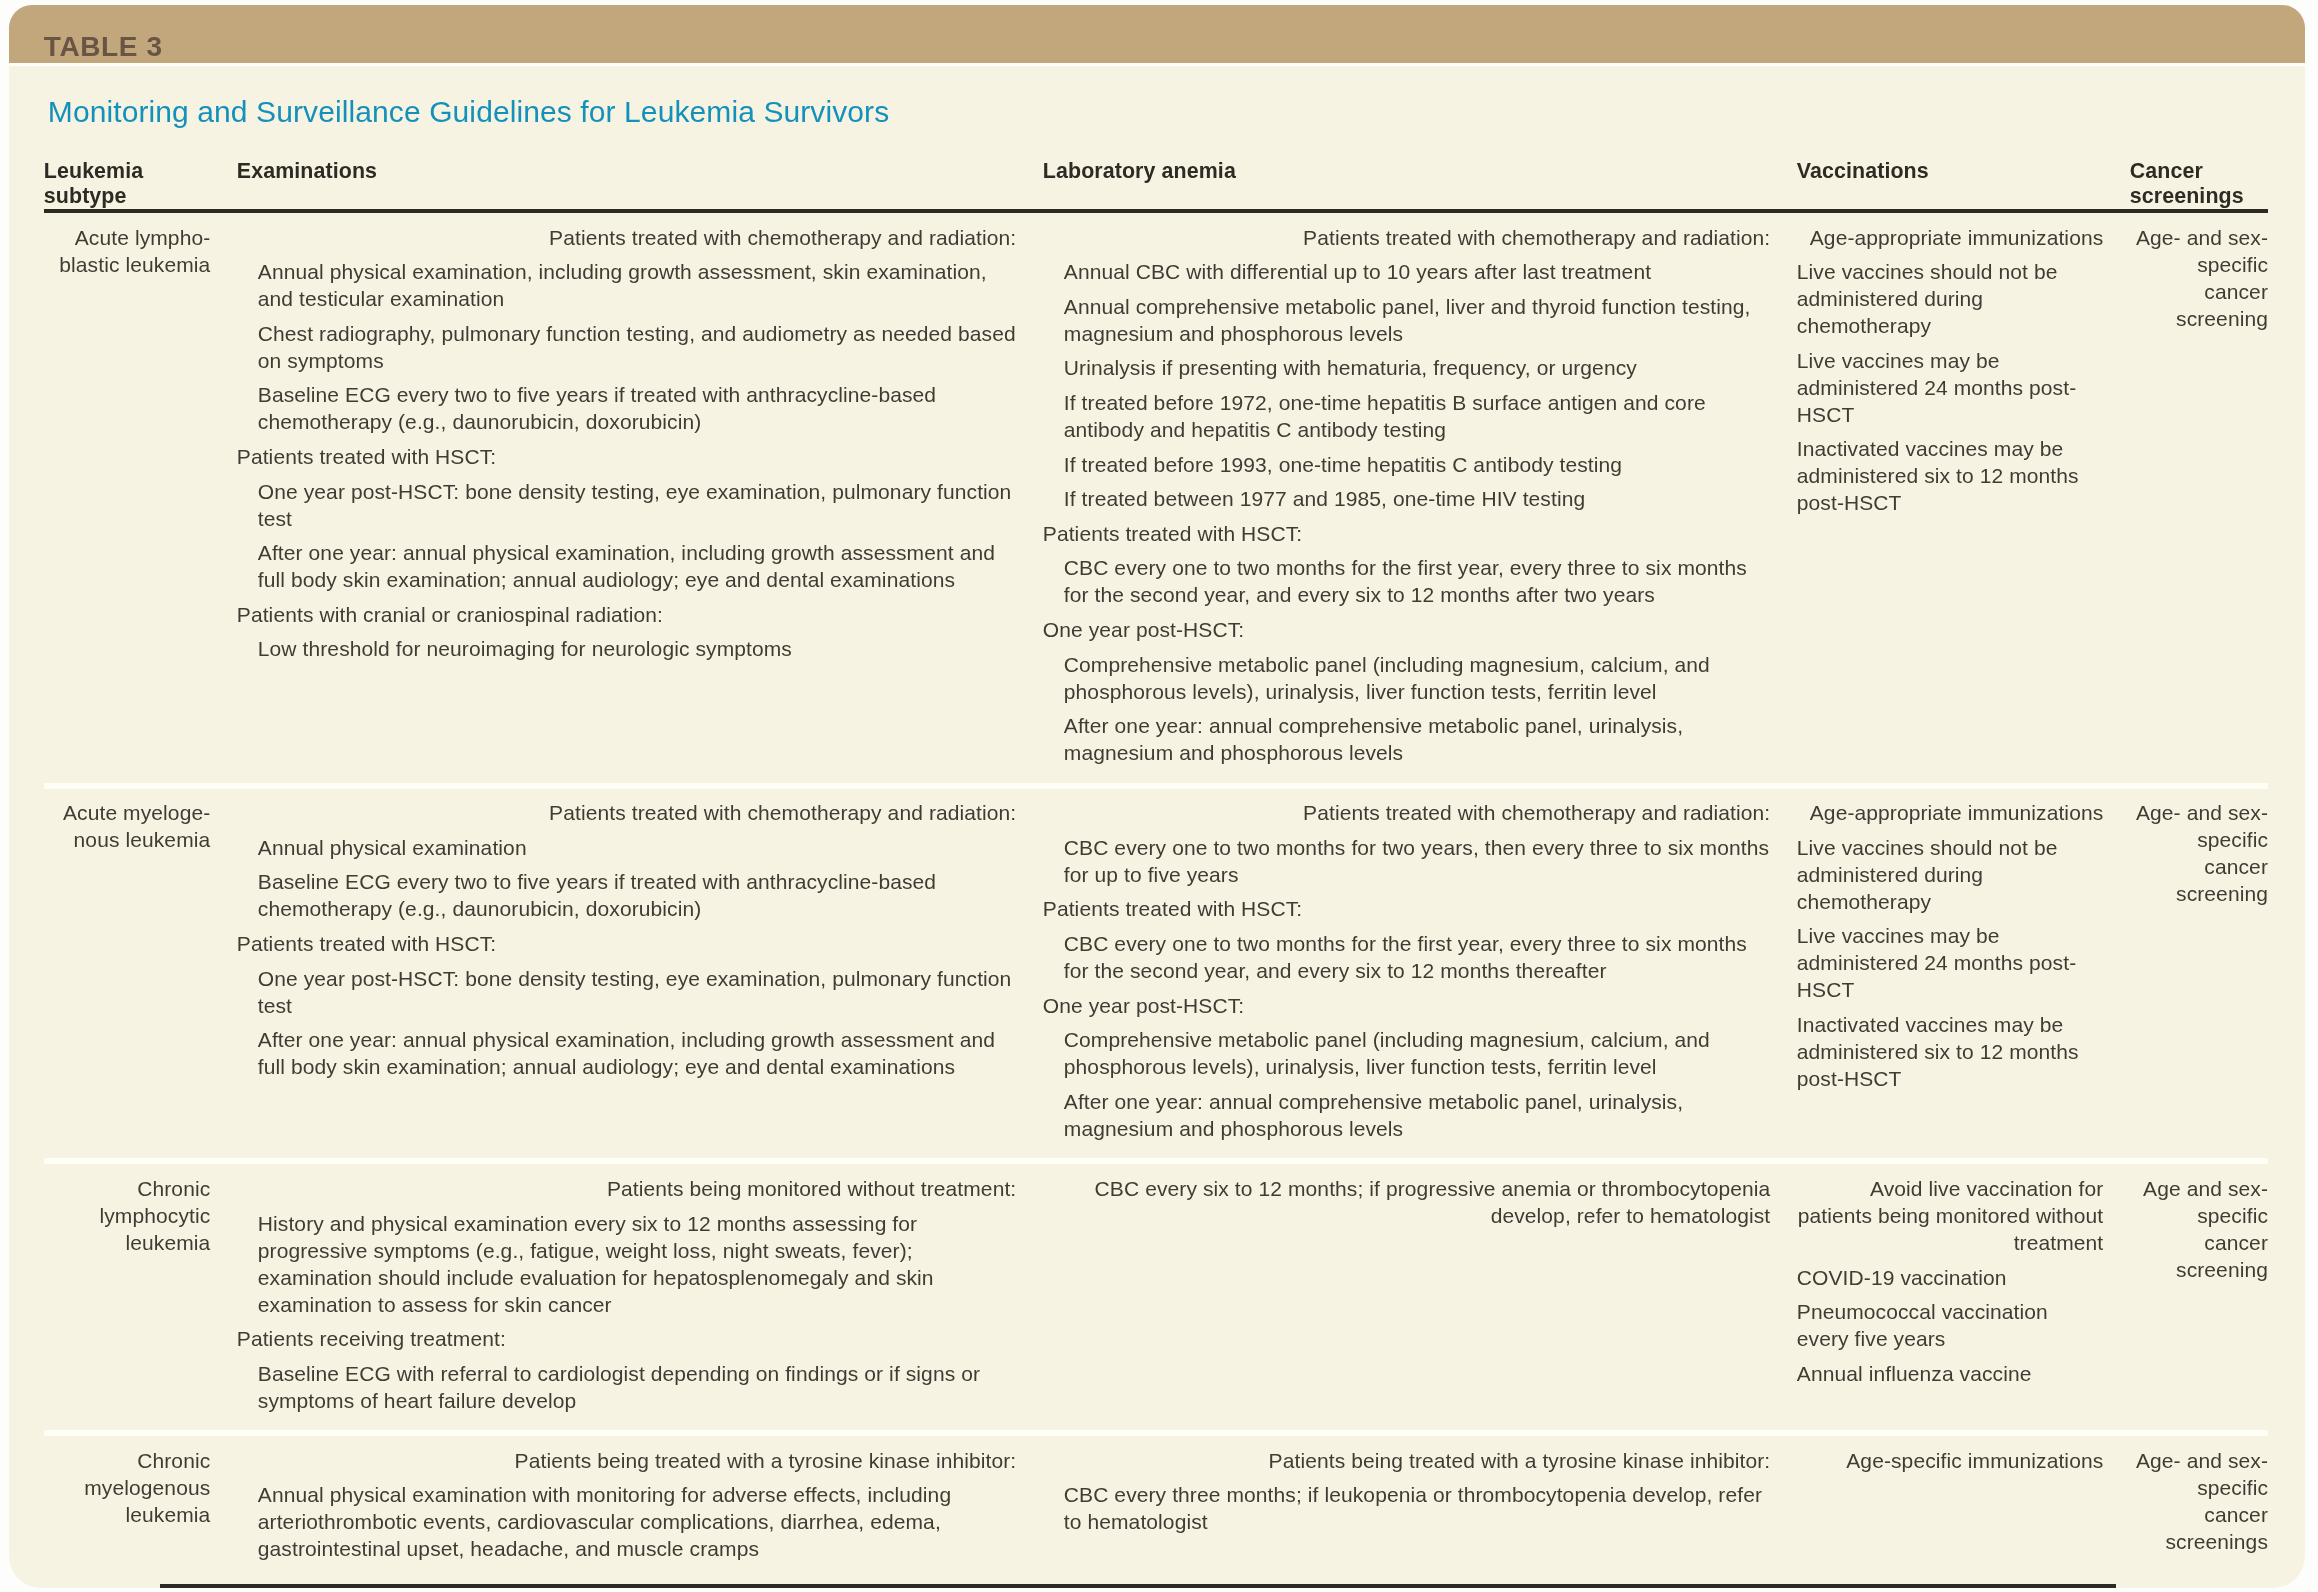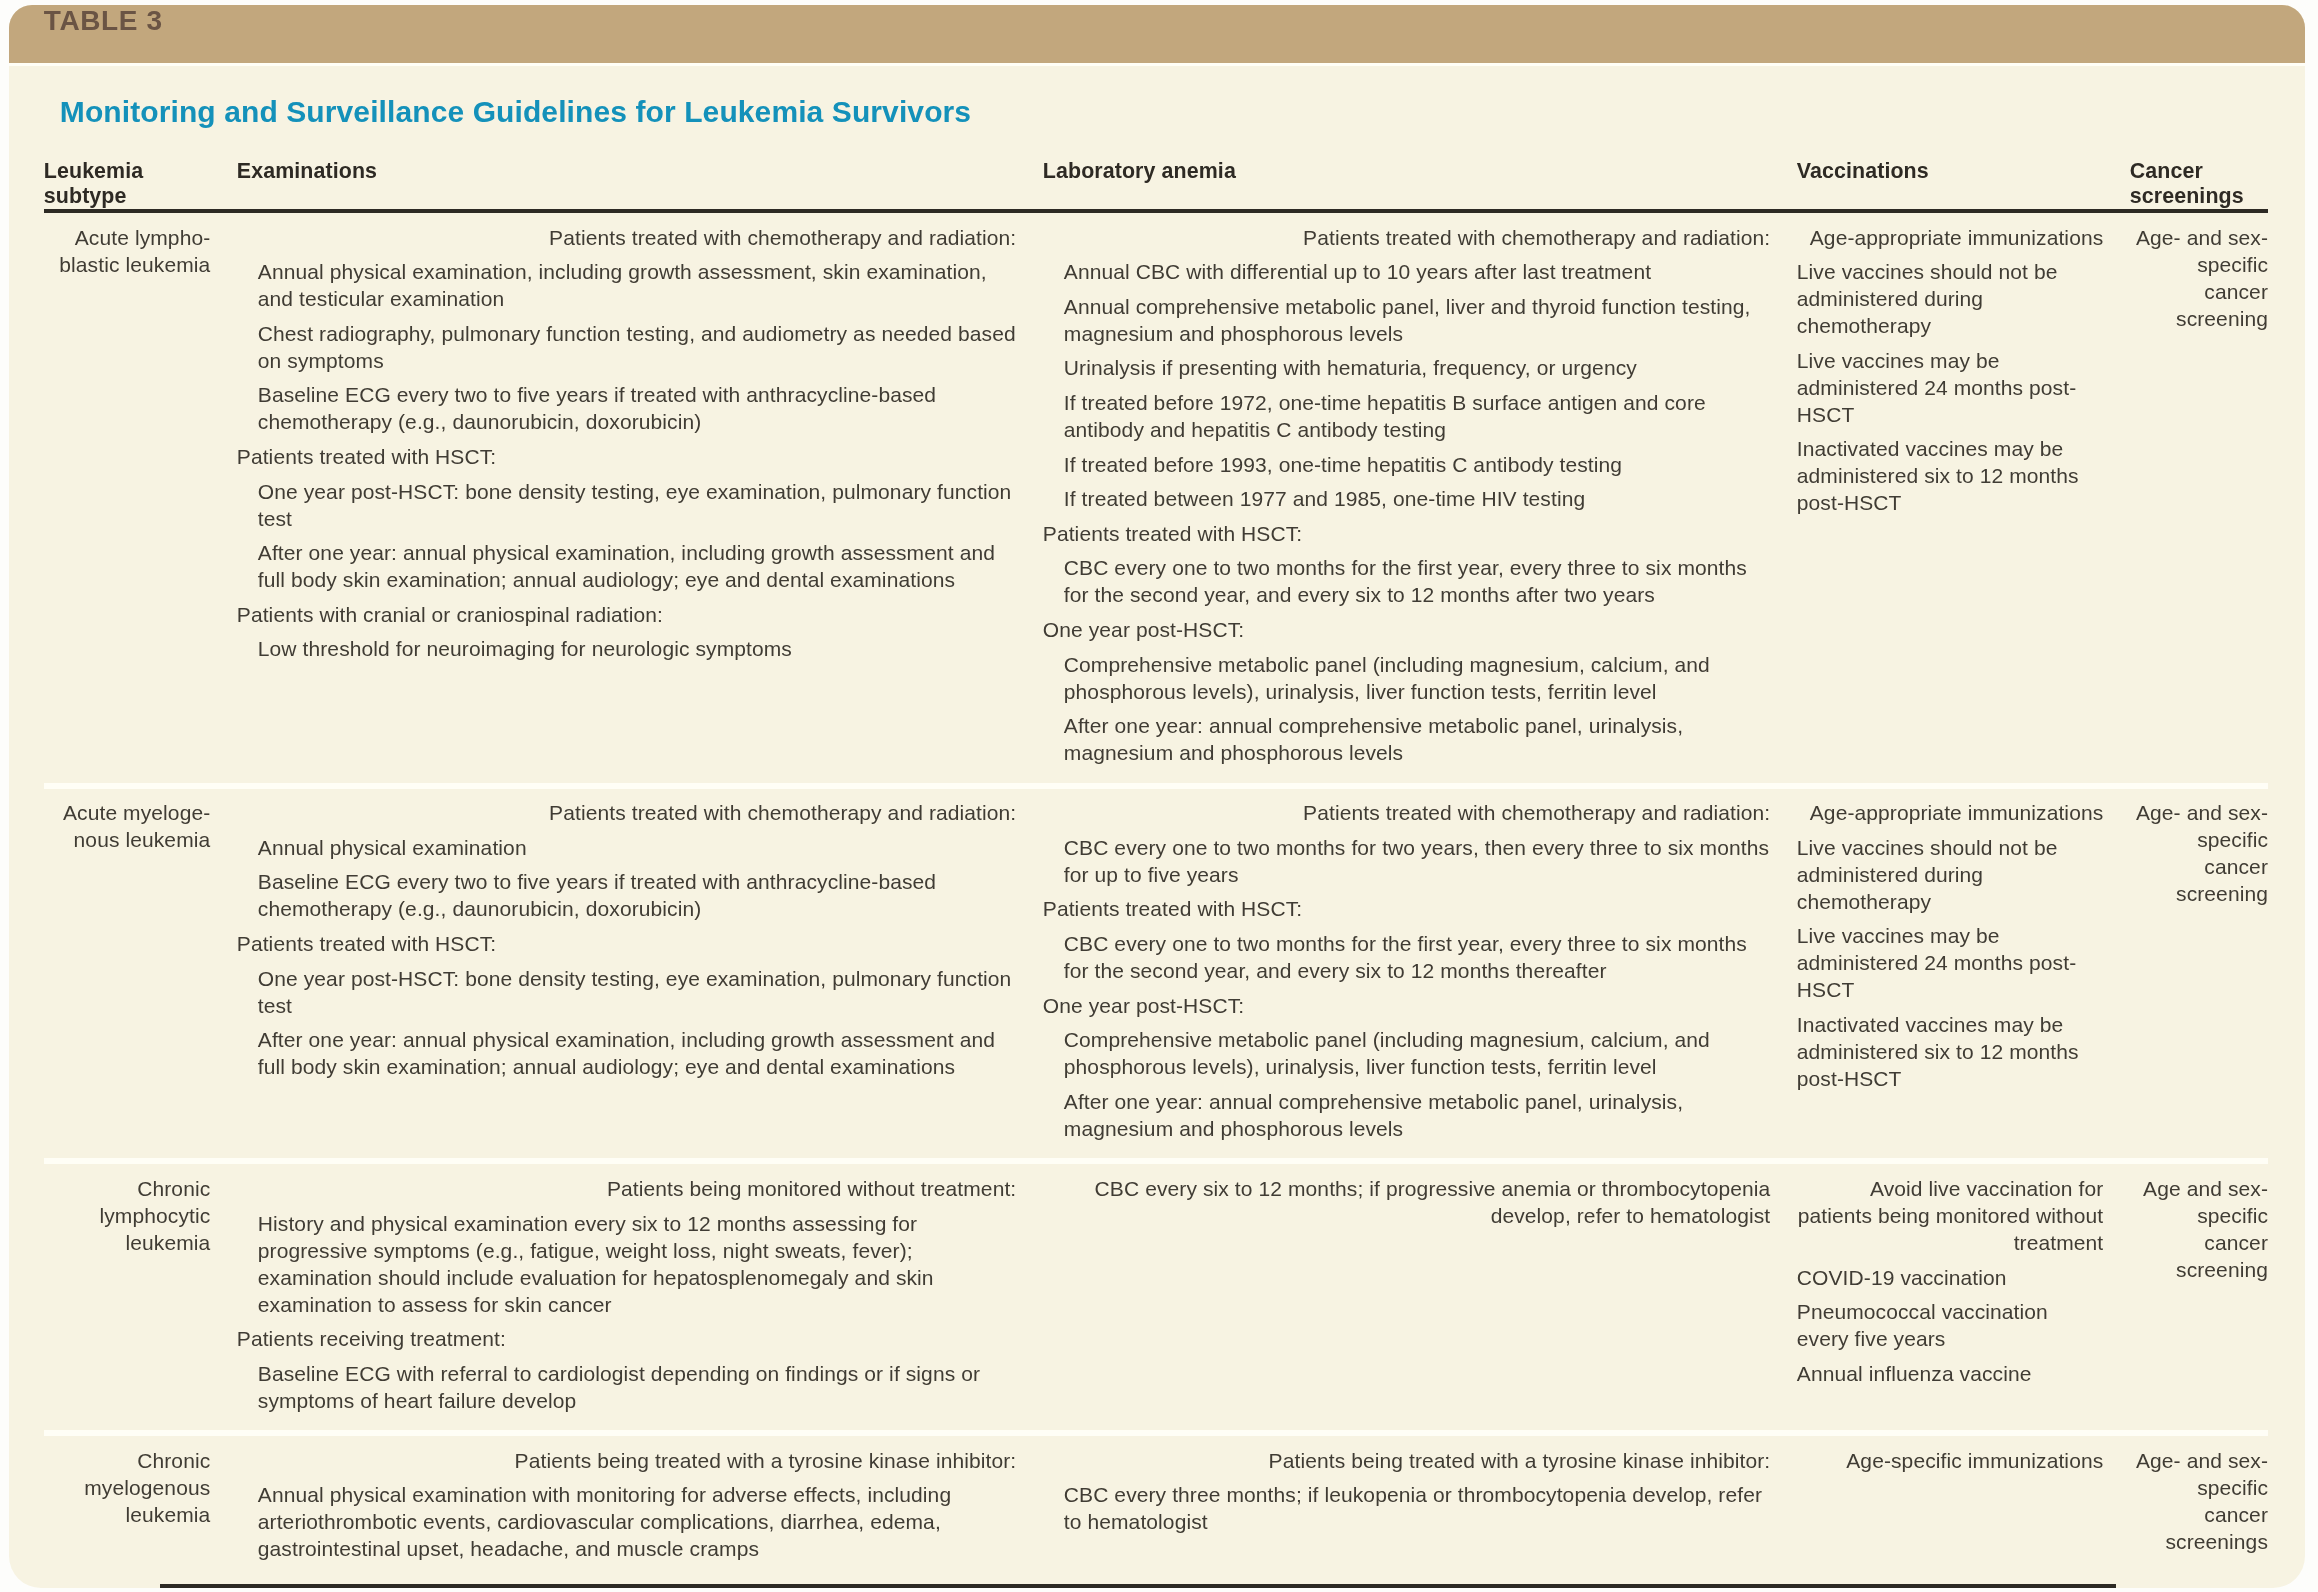--- a/index.html
+++ b/index.html
@@ -10,30 +10,30 @@
   }
   .card{
     position:absolute;left:8.8px;top:5px;right:14px;bottom:5px;
     background:#f7f3e2;
     border-radius:23px 23px 32px 32px;
     overflow:hidden;
   }
   .tan-bar{
     height:61px;background:#c2a77d;
     border-bottom:3.2px solid #fffef6;
-    display:flex;align-items:flex-start;
+    display:flex;align-items:flex-end;
     padding:0 35px;box-sizing:border-box;
   }
   .table-label{
     font-size:28px;font-weight:700;color:#6a5444;letter-spacing:0.6px;
   }
   .content{padding:0 37px 0 35px;}
   .title{
-    margin:29px 0 30px 16px;
-    font-size:30px;font-weight:700;color:#1491ba;letter-spacing:0.1px;
+    margin:29px 0 30px 4px;
+    font-size:30px;font-weight:400;color:#1491ba;letter-spacing:0.1px;
   }
   .grid{
     display:grid;
     grid-template-columns:193px 806px 754px 333px 1fr;
   }
   .grid > div{padding-right:26.5px;box-sizing:border-box;}
   .grid > div:last-child{padding-right:0;}
   .col-headers{border-bottom:4.4px solid #2d2a24;}
   .col-headers .col-h{
     font-size:21.4px;font-weight:700;color:#2e2a24;letter-spacing:0.1px;

